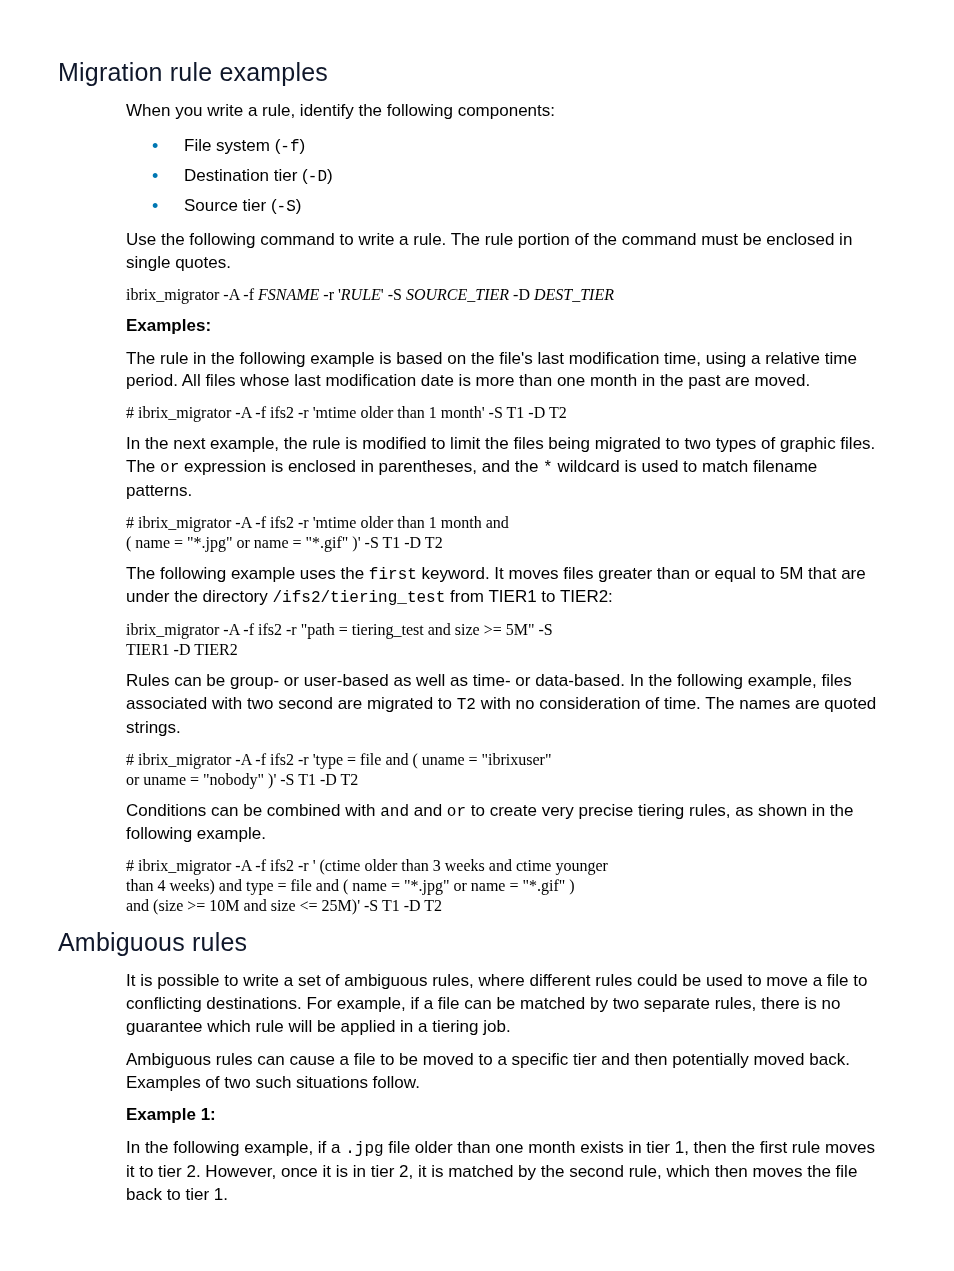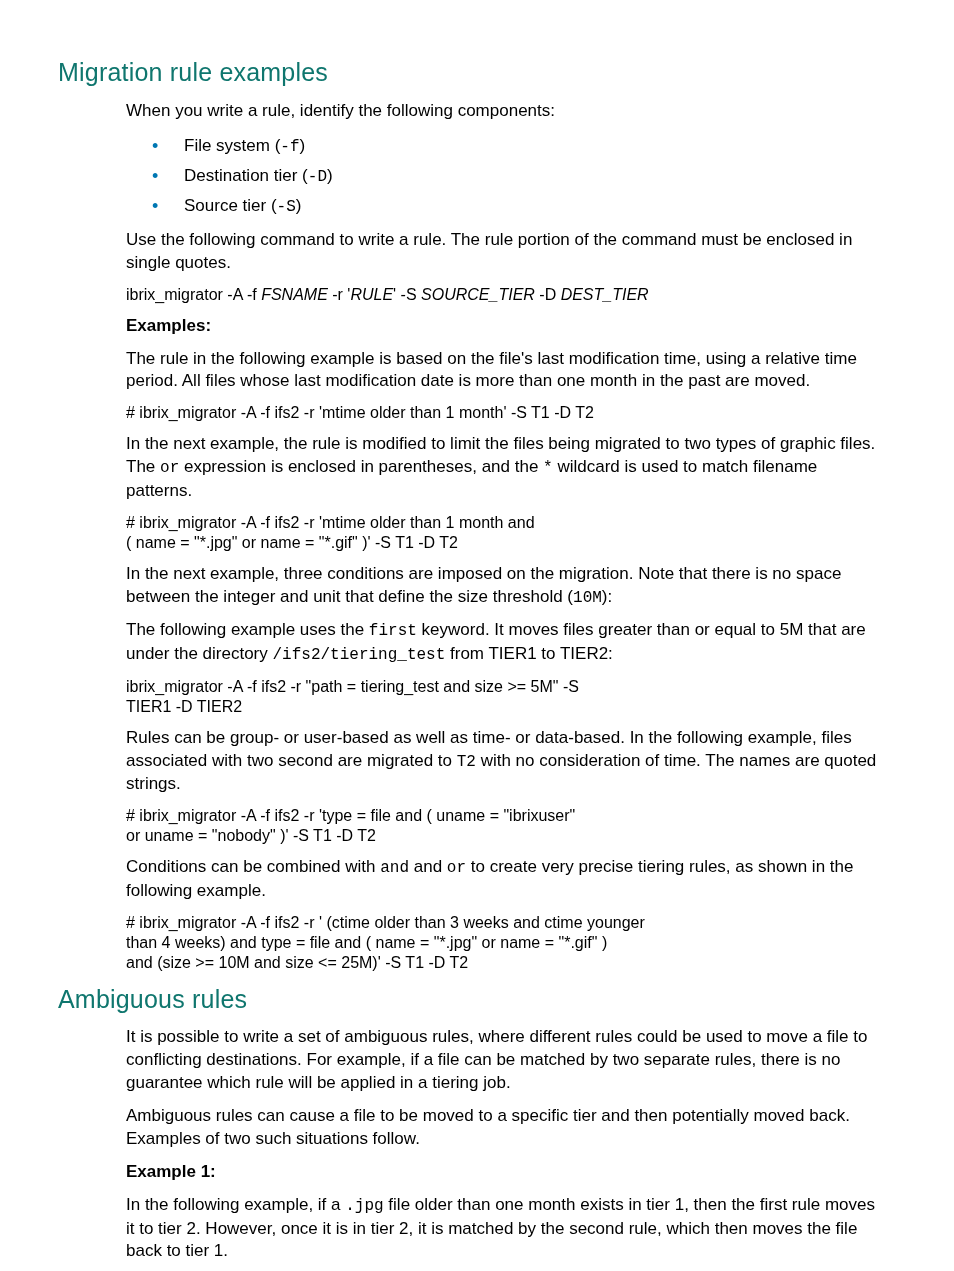--- a/index.html
+++ b/index.html
@@ -16,21 +16,21 @@
   .page {
     padding: 56px 58px 40px 58px;
     box-sizing: border-box;
     width: 954px;
     position: relative;
     min-height: 1271px;
   }
   h2.section {
     font-family: "Futura", "Trebuchet MS", "Segoe UI", Arial, sans-serif;
     font-weight: 400;
-    color: #0f766e;
+    color: #0f172a;
     font-size: 25px;
     margin: 0 0 10px 0;
     letter-spacing: 0.2px;
   }
   .indent {
     margin-left: 68px;
     margin-right: 18px;
   }
   p {
     margin: 6px 0 10px 0;
@@ -52,21 +52,21 @@
     left: 26px;
     top: 0;
     color: #0077b3;
     font-size: 18px;
   }
   code, .mono {
     font-family: "Courier New", Courier, monospace;
     font-size: 16px;
   }
   pre.code {
-    font-family: Liberation Sans, sans-serif;
+    font-family: Liberation Serif, serif;
     font-size: 16px;
     white-space: pre-wrap;
     margin: 6px 0 10px 0;
     line-height: 1.25;
   }
   .bold {
     font-weight: 700;
   }
   .italic {
     font-style: italic;
@@ -94,21 +94,20 @@
 
     <p class="bold">Examples:</p>
 
     <p>The rule in the following example is based on the file's last modification time, using a relative time period. All files whose last modification date is more than one month in the past are moved.</p>
     <pre class="code"># ibrix_migrator -A -f ifs2 -r 'mtime older than 1 month' -S T1 -D T2</pre>
 
     <p><span>In the next example, the rule is modified to limit the files being migrated to two types of graphic files. The </span><span class="mono">or</span><span> expression is enclosed in parentheses, and the </span><span class="mono">*</span><span> wildcard is used to match filename patterns.</span></p>
     <pre class="code"># ibrix_migrator -A -f ifs2 -r 'mtime older than 1 month and
 ( name = "*.jpg" or name = "*.gif" )' -S T1 -D T2</pre>
 
-    <p><span>In the next example, three conditions are imposed on the migration. Note that there is no space between the integer and unit that define the size threshold (</span><span class="mono">10M</span><span>):</span></p>
 
     <p><span>The following example uses the </span><span class="mono">first</span><span> keyword. It moves files greater than or equal to 5M that are under the directory  </span><span class="mono">/ifs2/tiering_test</span><span> from TIER1 to TIER2:</span></p>
     <pre class="code">ibrix_migrator -A -f ifs2 -r "path = tiering_test and size &gt;= 5M" -S
 TIER1 -D TIER2</pre>
 
     <p><span>Rules can be group- or user-based as well as time- or data-based. In the following example, files associated with two second are migrated to </span><span class="mono">T2</span><span> with no consideration of time. The names are quoted strings.</span></p>
     <pre class="code"># ibrix_migrator -A -f ifs2 -r 'type = file and ( uname = "ibrixuser"
 or uname = "nobody" )' -S T1 -D T2</pre>
 
     <p><span>Conditions can be combined with </span><span class="mono">and</span><span> and </span><span class="mono">or</span><span> to create very precise tiering rules, as shown in the following example.</span></p>

